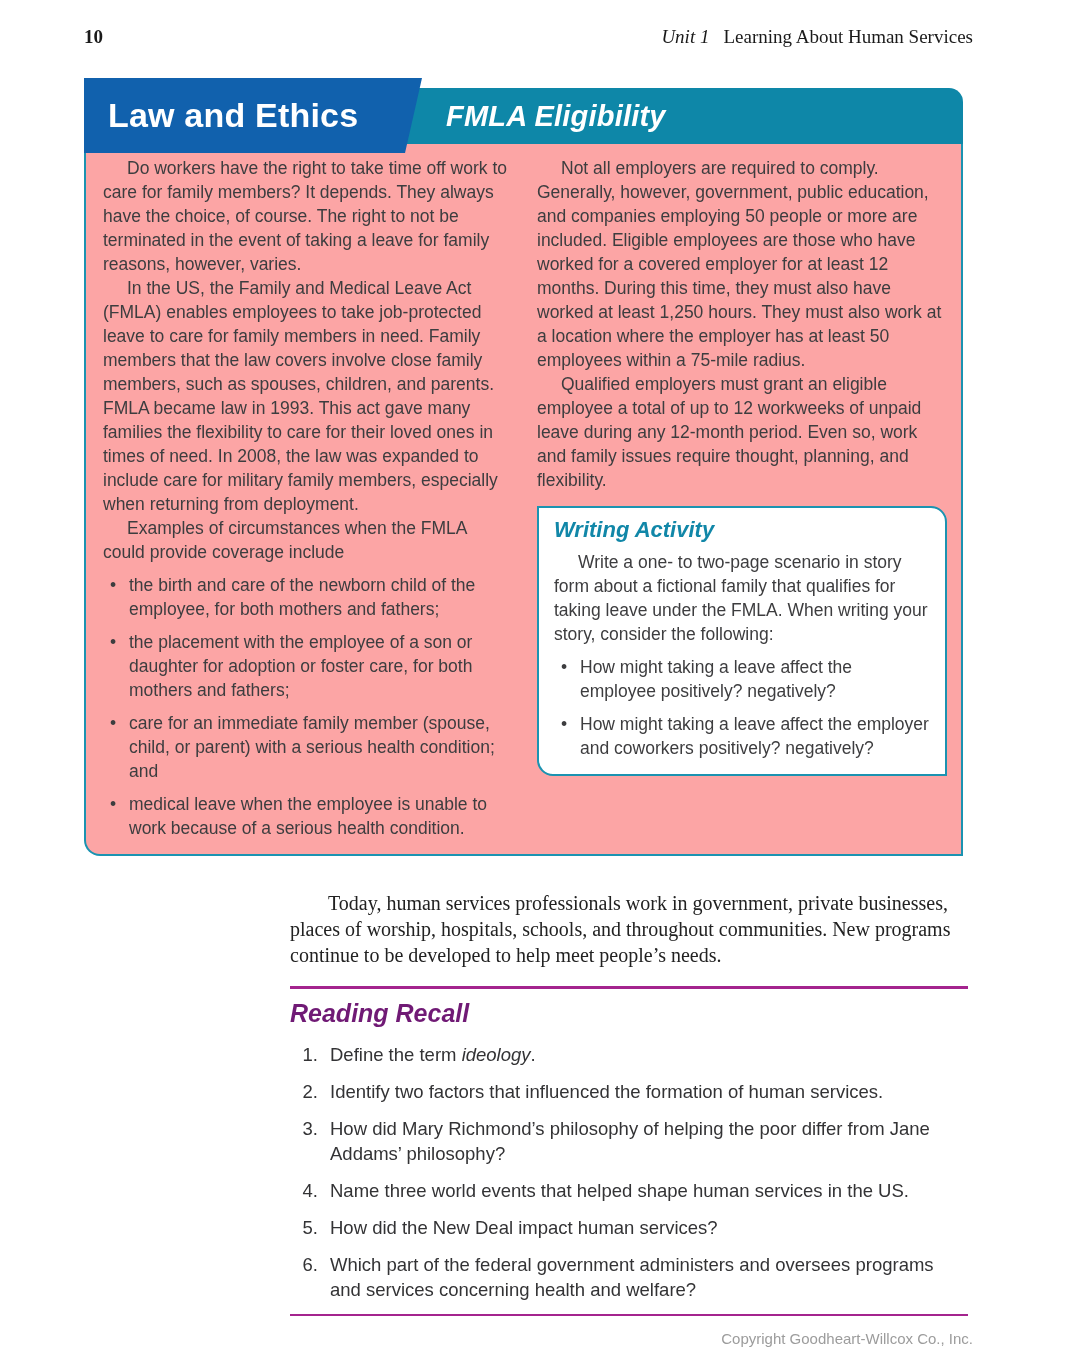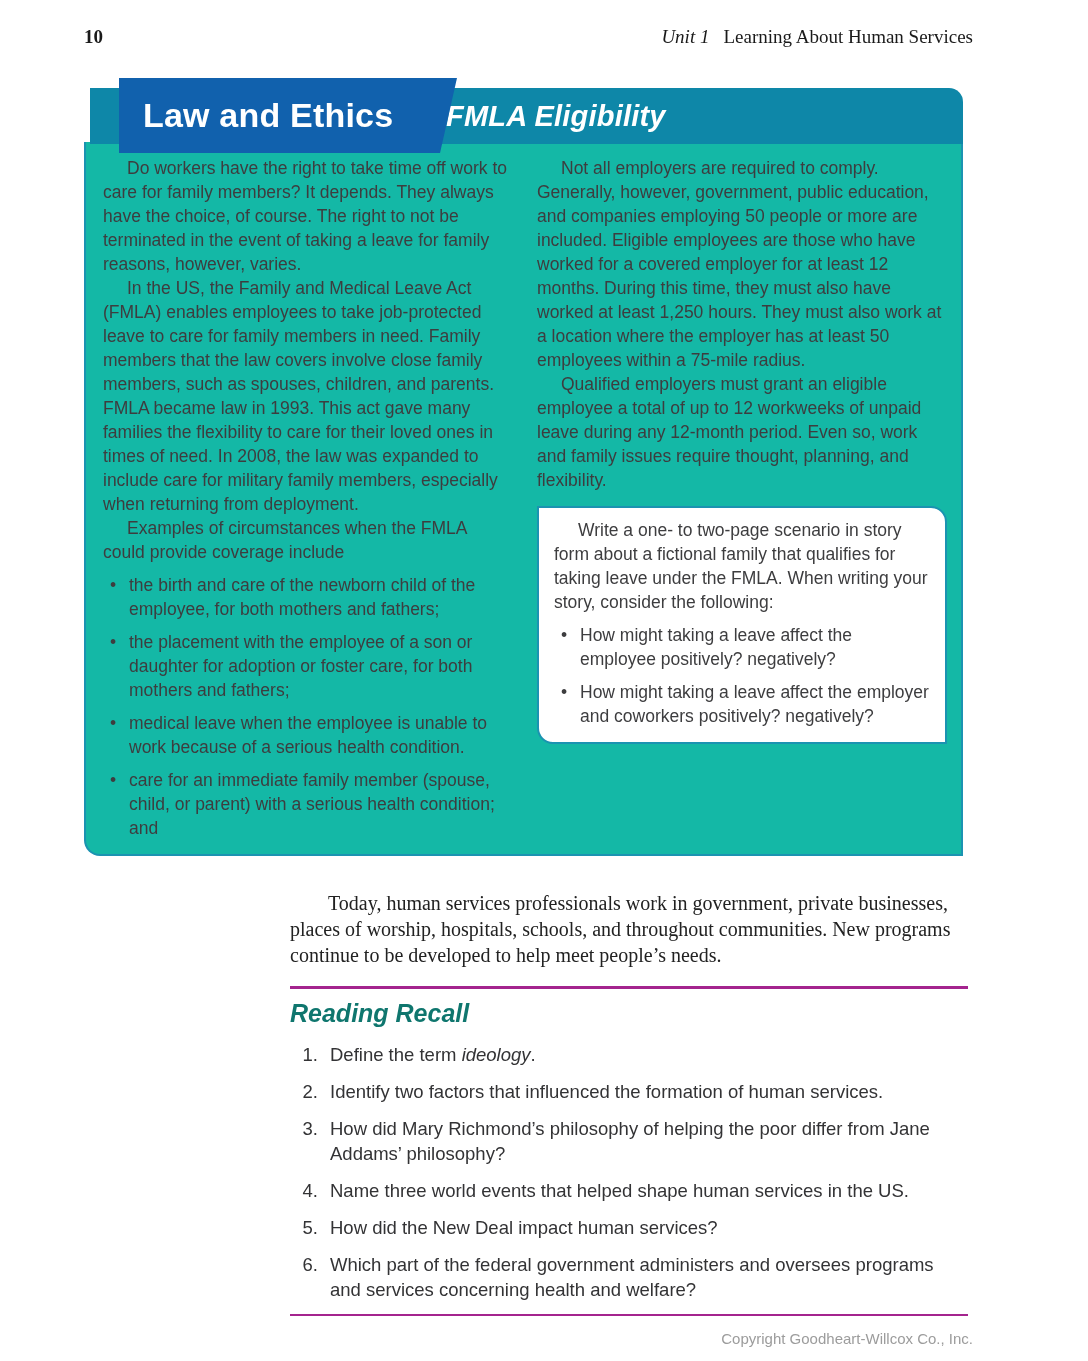--- a/index.html
+++ b/index.html
@@ -22,25 +22,25 @@
   
   .feature{margin-top:30px;width:879px;}
   .feature-banner{position:relative;height:64px;z-index:2;}
   .teal-band{position:absolute;top:10px;left:6px;right:0;bottom:-2px;
     background:#0e87a8;border-top-right-radius:14px;
     display:flex;align-items:center;}
   .feature-title{padding-left:356px;color:#ffffff;font-size:29px;font-weight:bold;font-style:italic;
     letter-spacing:.2px;}
   .blue-label{position:absolute;top:0;left:0;width:338px;height:75px;
     background:#1161ad;display:flex;align-items:center;
-    clip-path:polygon(0 0,100% 0,calc(100% - 17px) 100%,0 100%);margin-left:35px;}
+    clip-path:polygon(0 0,100% 0,calc(100% - 17px) 100%,0 100%);}
   .blue-label span{padding-left:24px;color:#ffffff;font-size:34px;font-weight:bold;letter-spacing:.2px;}
   .feature-body{
     position:relative;z-index:1;
-    background:#14b8a6;
+    background:#fca5a5;
     border:2px solid #1b93b1;border-top:none;
     border-bottom-left-radius:16px;
     padding:14px 14px 14px 17px;
     display:flex;gap:24px;
     font-size:17.5px;line-height:24px;
   }
   .fcol{flex:1 1 0;min-width:0;}
   .feature-body p{margin:0;}
   .feature-body p.indent{text-indent:24px;}
   .fb-list{list-style:none;margin:4px 0 0 0;padding:0;}
@@ -53,21 +53,21 @@
   
   .main-para{
     margin:34px 0 0 206px;width:678px;
     font-family:"Liberation Serif", serif;
     font-size:20px;line-height:26px;color:#222222;
     text-indent:38px;
   }
   
   .recall{margin:18px 0 0 206px;width:678px;}
   .recall-rule-top{border-top:3px solid #a4248e;}
-  .recall-heading{margin:10px 0 14px 0;color:#0f766e;font-size:25px;font-weight:bold;font-style:italic;}
+  .recall-heading{margin:10px 0 14px 0;color:#701a75;font-size:25px;font-weight:bold;font-style:italic;}
   .recall-list{list-style:none;margin:0;padding:0;font-size:18.5px;line-height:25px;color:#333335;}
   .recall-list li{display:flex;margin-bottom:12px;}
   .qnum{flex:0 0 28px;text-align:right;margin-right:12px;}
   .qtext{flex:1 1 auto;}
   .recall-rule-bottom{border-top:2.5px solid #a4248e;margin-top:4px;}
   
   .page-footer{margin-top:14px;text-align:right;font-size:15px;color:#9c9c9c;}
 </style>
 </head>
 <body>
@@ -93,30 +93,31 @@
 
     <div class="feature-body">
 
       <div class="fcol">
         <p class="indent">Do workers have the right to take time off work to care for family members? It depends. They always have the choice, of course. The right to not be terminated in the event of taking a leave for family reasons, however, varies.</p>
         <p class="indent">In the US, the Family and Medical Leave Act (FMLA) enables employees to take job-protected leave to care for family members in need. Family members that the law covers involve close family members, such as spouses, children, and parents. FMLA became law in 1993. This act gave many families the flexibility to care for their loved ones in times of need. In 2008, the law was expanded to include care for military family members, especially when returning from deployment.</p>
         <p class="indent">Examples of circumstances when the FMLA could provide coverage include</p>
         <ul class="fb-list">
           <li>the birth and care of the newborn child of the employee, for both mothers and fathers;</li>
           <li>the placement with the employee of a son or daughter for adoption or foster care, for both mothers and fathers;</li>
+          <li>care for an immediate family member (spouse, child, or parent) with a serious health condition; and</li>
           <li>medical leave when the employee is unable to work because of a serious health condition.</li>
-          <li>care for an immediate family member (spouse, child, or parent) with a serious health condition; and</li>
         </ul>
       </div>
 
       <div class="fcol">
         <p class="indent">Not all employers are required to comply. Generally, however, government, public education, and companies employing 50 people or more are included. Eligible employees are those who have worked for a covered employer for at least 12 months. During this time, they must also have worked at least 1,250 hours. They must also work at a location where the employer has at least 50 employees within a 75-mile radius.</p>
         <p class="indent">Qualified employers must grant an eligible employee a total of up to 12 workweeks of unpaid leave during any 12-month period. Even so, work and family issues require thought, planning, and flexibility.</p>
 
         <div class="wa-box">
+          <h3 class="wa-heading">Writing Activity</h3>
           <p class="indent">Write a one- to two-page scenario in story form about a fictional family that qualifies for taking leave under the FMLA. When writing your story, consider the following:</p>
           <ul class="fb-list">
             <li>How might taking a leave affect the employee positively? negatively?</li>
             <li>How might taking a leave affect the employer and coworkers positively? negatively?</li>
           </ul>
         </div>
       </div>
 
     </div>
   </section>

